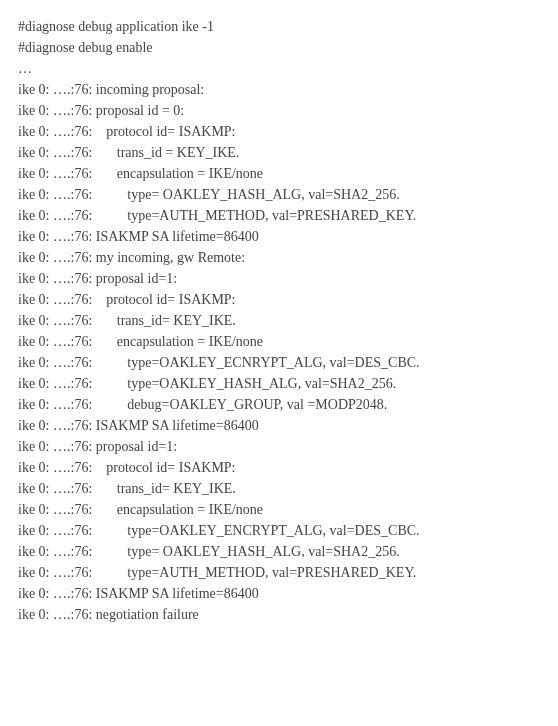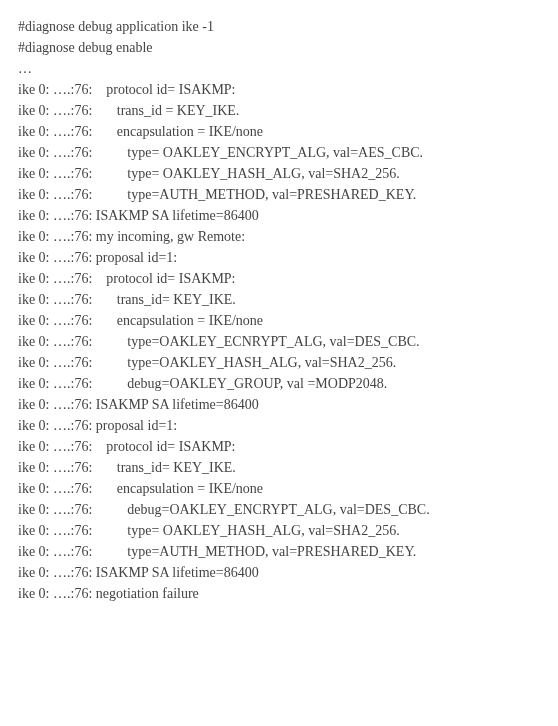--- a/index.html
+++ b/index.html
@@ -21,38 +21,39 @@
       font-size: 0.7em;
     }
   </style>
 </head>
 <body>
 
 <div id="log-container">
     <span class="line">#diagnose debug application ike -1</span>
     <span class="line">#diagnose debug enable</span>
     <span class="line">…</span>
+    <span class="line">ike 0: ….:76: incoming proposal:</span>
+    <span class="line">ike 0: ….:76: proposal id = 0:</span>
     <span class="line">ike 0: ….:76:    protocol id= ISAKMP:</span>
     <span class="line">ike 0: ….:76:       trans_id = KEY_IKE.</span>
     <span class="line">ike 0: ….:76:       encapsulation = IKE/none</span>
-    <span class="line">ike 0: ….:76:          type= OAKLEY_ENCRYPT_ALG, val=AES_CBC.</span>
     <span class="line">ike 0: ….:76:          type= OAKLEY_HASH_ALG, val=SHA2_256.</span>
     <span class="line">ike 0: ….:76:          type=AUTH_METHOD, val=PRESHARED_KEY.</span>
     <span class="line">ike 0: ….:76: ISAKMP SA lifetime=86400</span>
     <span class="line">ike 0: ….:76: my incoming, gw Remote:</span>
     <span class="line">ike 0: ….:76: proposal id=1:</span>
     <span class="line">ike 0: ….:76:    protocol id= ISAKMP:</span>
     <span class="line">ike 0: ….:76:       trans_id= KEY_IKE.</span>
     <span class="line">ike 0: ….:76:       encapsulation = IKE/none</span>
     <span class="line">ike 0: ….:76:          type=OAKLEY_ECNRYPT_ALG, val=DES_CBC.</span>
     <span class="line">ike 0: ….:76:          type=OAKLEY_HASH_ALG, val=SHA2_256.</span>
     <span class="line">ike 0: ….:76:          debug=OAKLEY_GROUP, val =MODP2048.</span>
     <span class="line">ike 0: ….:76: ISAKMP SA lifetime=86400</span>
     <span class="line">ike 0: ….:76: proposal id=1:</span>
     <span class="line">ike 0: ….:76:    protocol id= ISAKMP:</span>
     <span class="line">ike 0: ….:76:       trans_id= KEY_IKE.</span>
     <span class="line">ike 0: ….:76:       encapsulation = IKE/none</span>
-    <span class="line">ike 0: ….:76:          debug=OAKLEY_ENCRYPT_ALG, val=DES_CBC.</span>
+    <span class="line">ike 0: ….:76:          type=OAKLEY_ENCRYPT_ALG, val=DES_CBC.</span>
     <span class="line">ike 0: ….:76:          type= OAKLEY_HASH_ALG, val=SHA2_256.</span>
     <span class="line">ike 0: ….:76:          type=AUTH_METHOD, val=PRESHARED_KEY.</span>
     <span class="line">ike 0: ….:76: ISAKMP SA lifetime=86400</span>
     <span class="line">ike 0: ….:76: negotiation failure</span>
   </div>
 
 </body></html>

